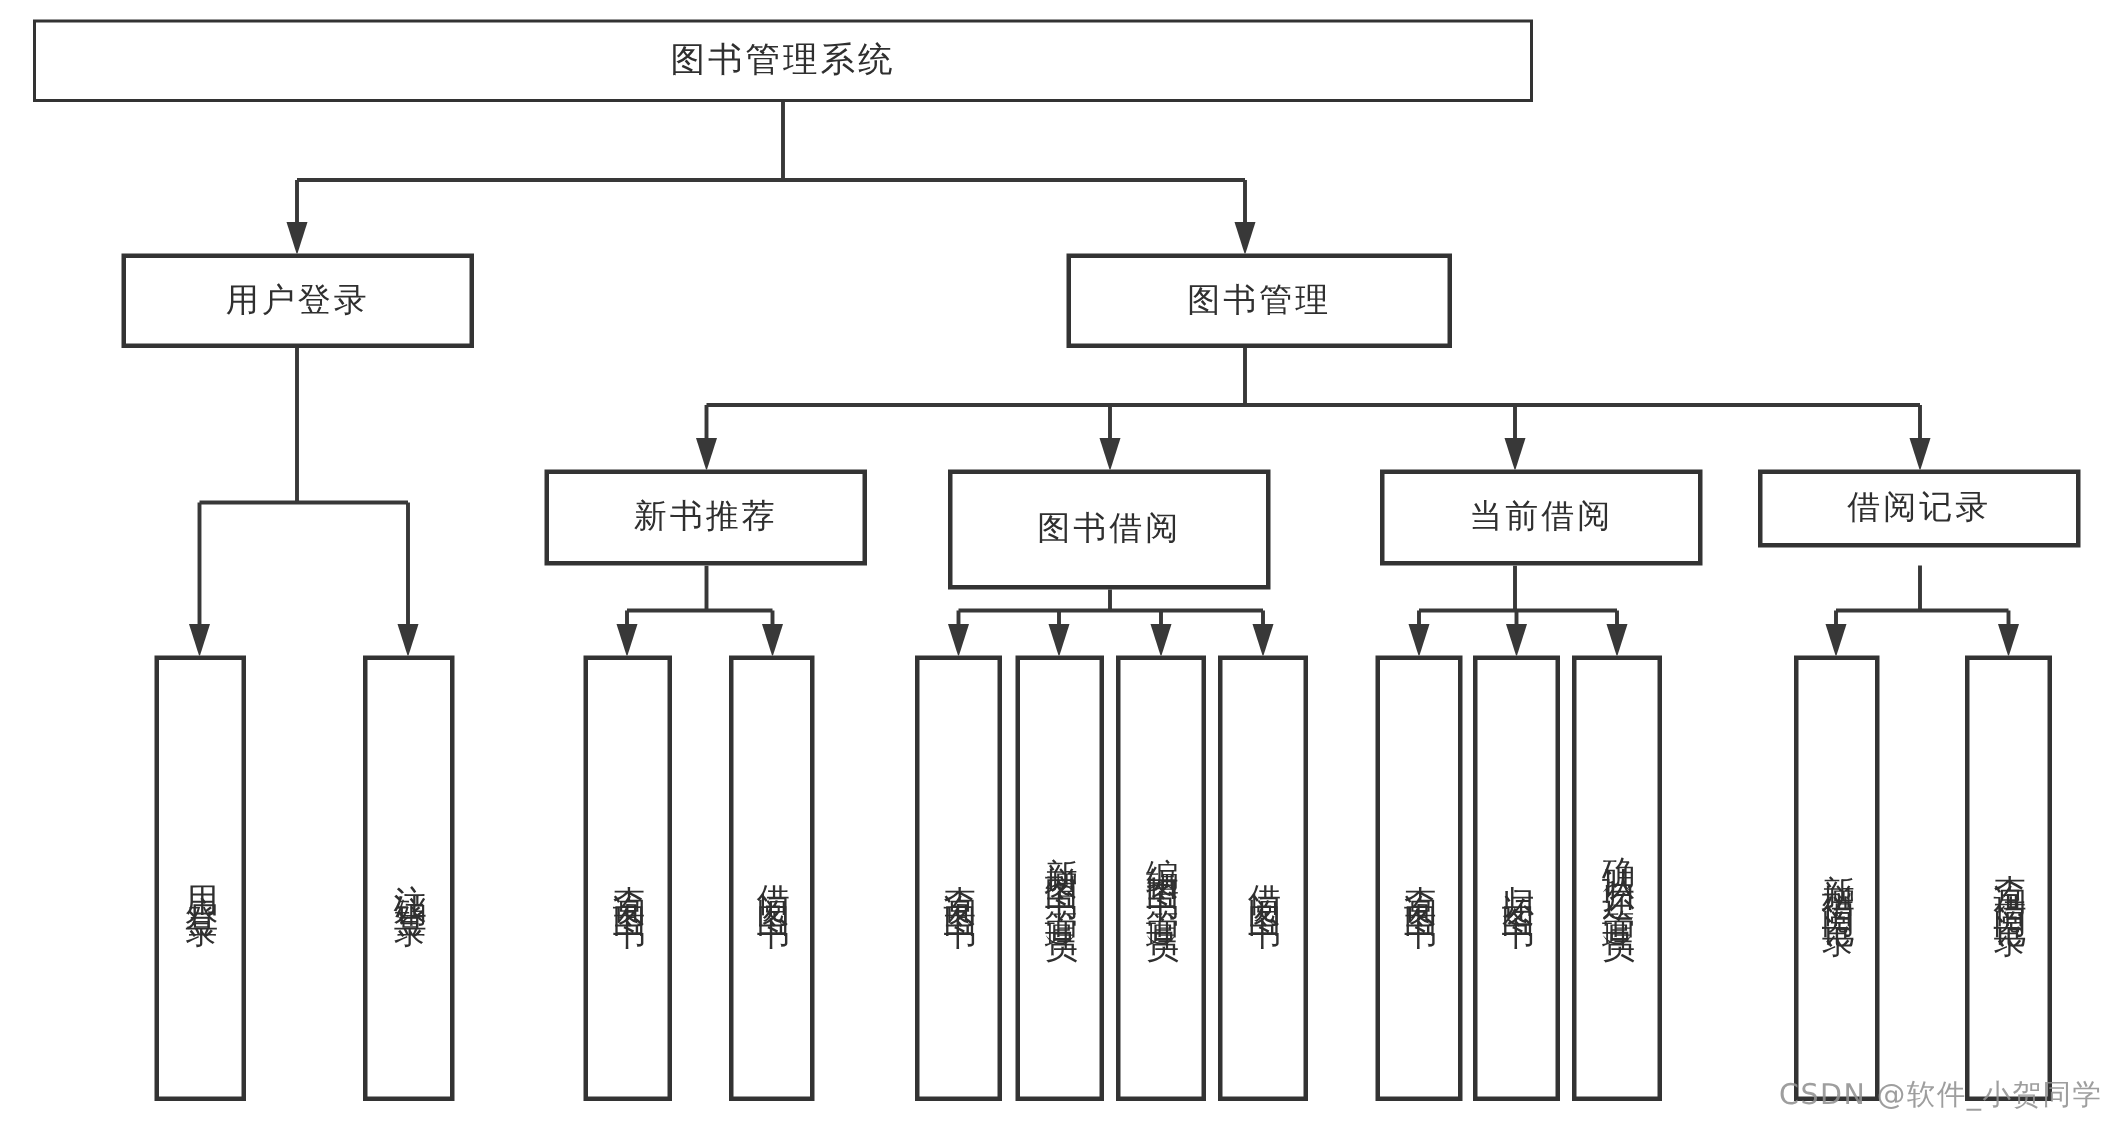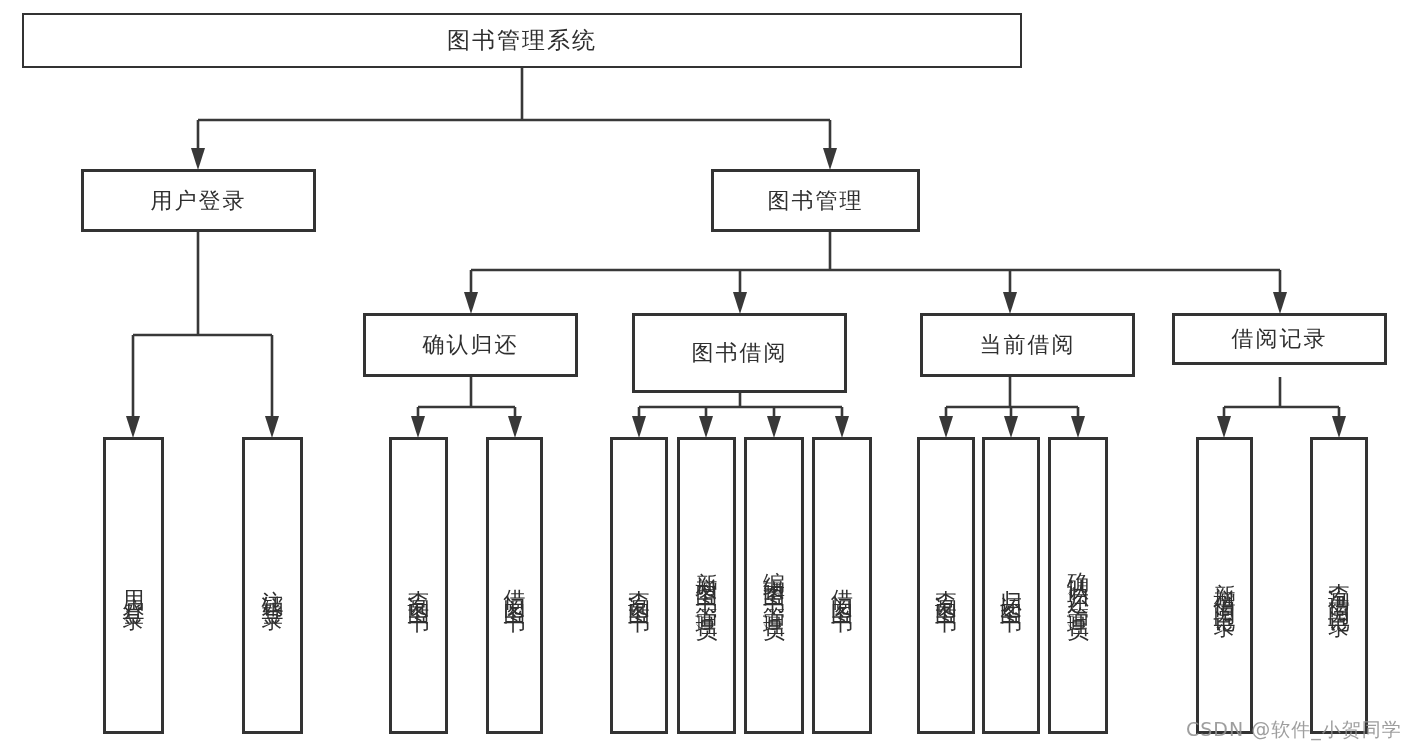--- a/index.html
+++ b/index.html
@@ -121,26 +121,26 @@
     </g>
   </svg>
 
   <div class="box root" style="left:22px; top:13px; width:1000px; height:55px;">
     <span class="lbl">图书管理系统</span>
   </div>
 
   <div class="box" style="left:81px; top:169px; width:235px; height:63px;">
     <span class="lbl">用户登录</span>
   </div>
-  <div class="box" style="left:711px; top:169px; width:209px; height:63px;">
+  <div class="box" style="left:711px; top:169px; width:257px; height:63px;">
     <span class="lbl">图书管理</span>
   </div>
 
   <div class="box" style="left:363px; top:313px; width:215px; height:64px;">
-    <span class="lbl">确认归还</span>
+    <span class="lbl">新书推荐</span>
   </div>
   <div class="box" style="left:632px; top:313px; width:215px; height:80px;">
     <span class="lbl">图书借阅</span>
   </div>
   <div class="box" style="left:920px; top:313px; width:215px; height:64px;">
     <span class="lbl">当前借阅</span>
   </div>
   <div class="box" style="left:1172px; top:313px; width:215px; height:52px;">
     <span class="lbl">借阅记录</span>
   </div>

